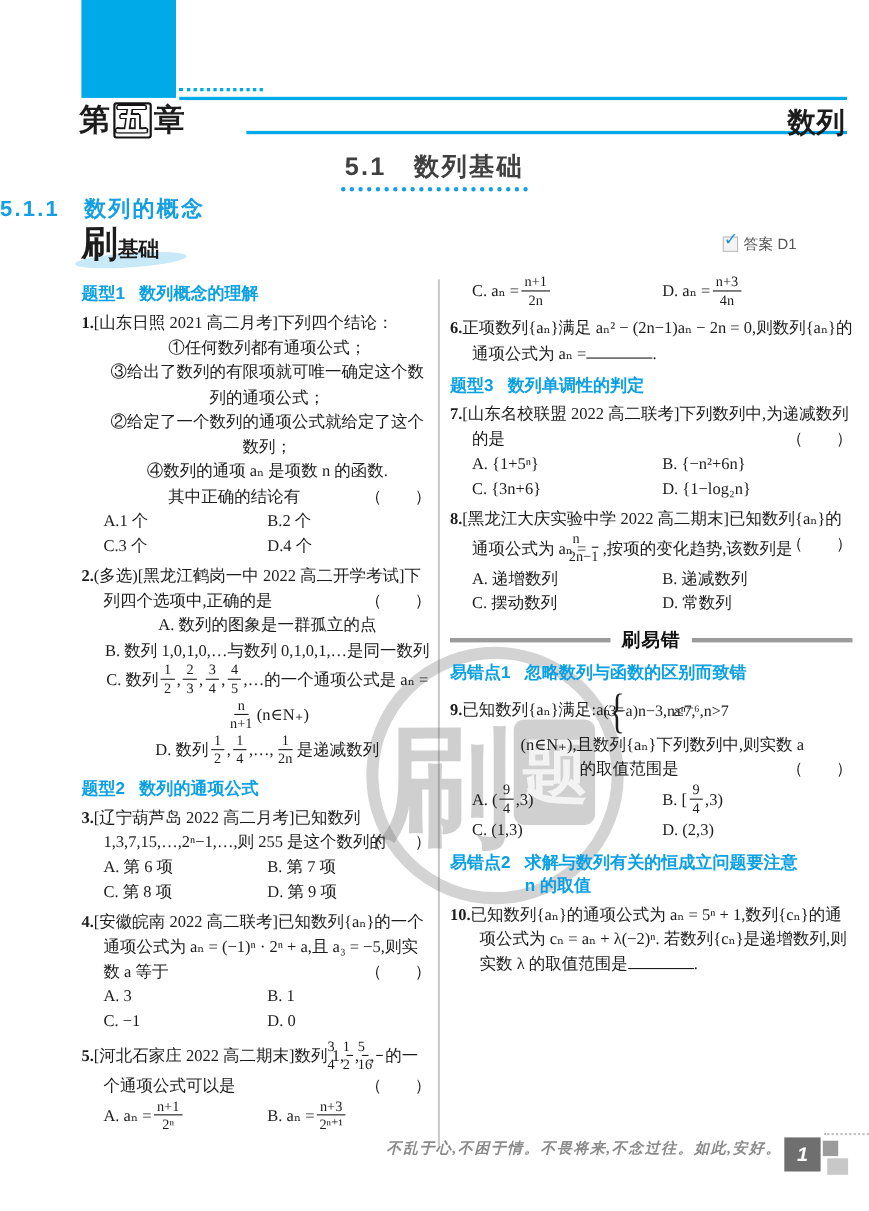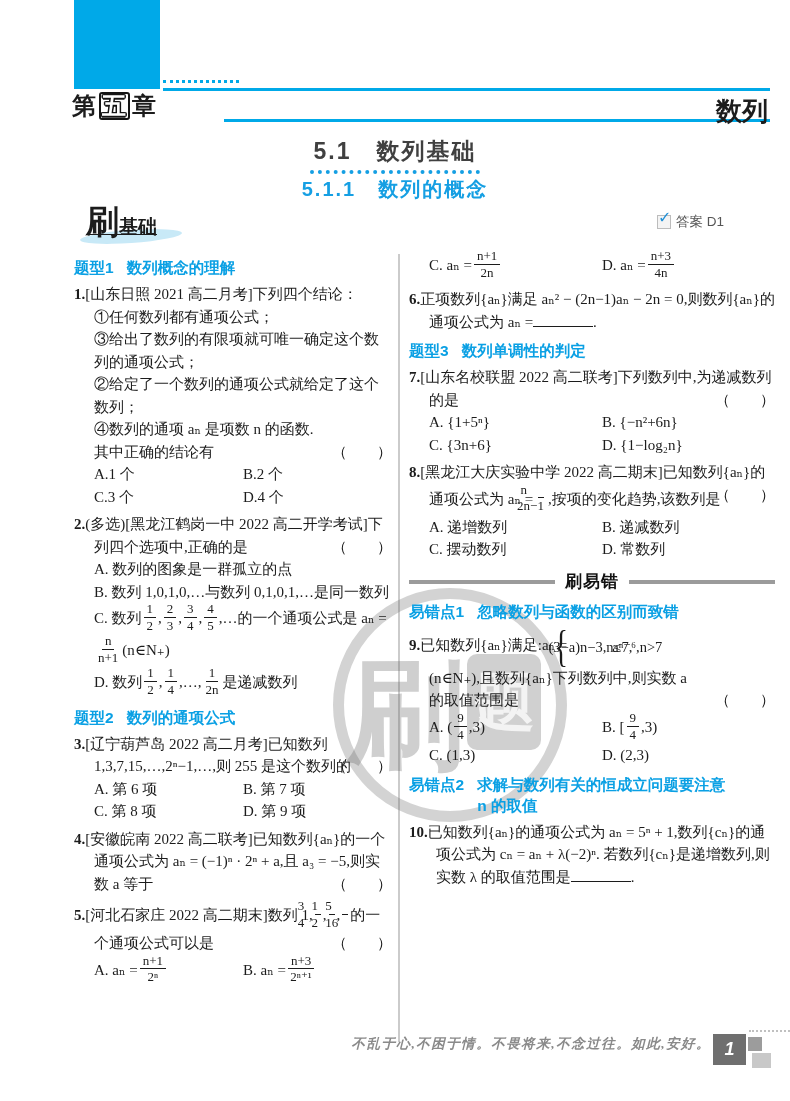--- a/index.html
+++ b/index.html
@@ -9,31 +9,31 @@
     font-family:"Liberation Serif","DejaVu Serif",serif;
     color:#1c1c1c;
   }
   .sans { font-family:"Liberation Sans","DejaVu Sans",sans-serif; }
 
   
   .corner-square { position:absolute; left:74px; top:0; width:86px; height:89px; background:#00a9e8; }
   .dotseg { position:absolute; left:163px; top:80px; width:76px; border-top:3.5px dotted #00a9e8; }
   .hline1 { position:absolute; left:163px; top:88px; width:607px; height:2.5px; background:#00a9e8; }
   .hline2 { position:absolute; left:224px; top:119px; width:546px; height:2.5px; background:#00a9e8; }
-  .chapter { position:absolute; left:72px; top:90px; font-size:24px; font-weight:bold; letter-spacing:1px; }
+  .chapter { position:absolute; left:72px; top:90px; font-size:28px; font-weight:bold; letter-spacing:1px; }
   .chapter .boxed {
     display:inline-block; color:#fff; border:2.5px solid #141414; border-radius:3px;
     padding:0 1px; line-height:1.02; margin:0 2px;
     text-shadow:-1.5px 0 #141414, 1.5px 0 #141414, 0 -1.5px #141414, 0 1.5px #141414, -1px -1px #141414, 1px 1px #141414, -1px 1px #141414, 1px -1px #141414;
   }
   .subject { position:absolute; right:22px; top:94px; font-size:26px; font-weight:bold; }
   .sec-title { position:absolute; left:0; top:136px; width:100%; text-align:center; }
   .sec-title > span { display:inline-block; color:#404040; font-size:23px; font-weight:bold; border-bottom:4px dotted #159fe3; padding:0 4px 3px; letter-spacing:2px; }
-  .subsec-title { position:absolute; left:0; top:176px; width:100%; text-align:center; color:#159fe3; font-size:20px; font-weight:bold; letter-spacing:2px; }
-  .badge { position:absolute; left:86px; top:200px; z-index:3;text-decoration:underline; }
+  .subsec-title { position:absolute; left:0; top:176px; width:100%; text-align:left; color:#159fe3; font-size:20px; font-weight:bold; letter-spacing:2px; }
+  .badge { position:absolute; left:74px; top:200px; z-index:3; }
   .badge .swoosh { position:absolute; left:-6px; bottom:2px; width:102px; height:13px; background:#c8e9f7; border-radius:50%; transform:rotate(-4deg); z-index:-1; }
   .badge .big { font-size:33px; font-weight:bold; }
   .badge .small { font-size:19px; font-weight:bold; }
   .answer { position:absolute; left:657px; top:213px; display:flex; align-items:center; gap:5px; color:#555; font-size:13.5px; }
   .check-box { position:relative; display:inline-block; width:12px; height:12px; border:1.5px solid #bcbcbc; background:#f4f4f4; }
   .check-box .mark { position:absolute; left:0px; top:-8px; color:#1f8fd6; font-size:16px; font-weight:bold; }
 
   
   .watermark { position:absolute; left:333px; top:588px; width:234px; height:234px; z-index:1; pointer-events:none; }
   .wm-ring { position:absolute; inset:0; border:11px solid rgba(110,110,110,.30); border-radius:50%; }
@@ -44,21 +44,21 @@
   .vdivider { position:absolute; left:398px; top:254px; width:1.5px; height:788px; background:#cbcbcb; }
   .col { position:absolute; top:250px; z-index:2; font-size:15px; line-height:22.5px; }
   .col-left { left:74px; width:318px; }
   .col-right { left:409px; width:366px; }
 
   .topic { display:flex; gap:13px; color:#0aa0e4; font-family:"Liberation Sans","DejaVu Sans",sans-serif; font-weight:bold; font-size:15.5px; margin:7px 0 5px; line-height:21px; }
   .topic .ttl div { line-height:21px; }
   .prob { margin-bottom:5px; }
   .hang { padding-left:20px; text-indent:-20px; margin:0; }
   .hang-wide { padding-left:27px; text-indent:-27px; margin:0; }
-  .sub { padding-left:20px; margin:0; }
+  .sub { padding-left:20px; margin:0;text-align:center; }
   .pnum { font-weight:bold; }
   .paren { float:right; }
   .grid4 { display:grid; grid-template-columns:repeat(2,1fr); padding-left:20px; }
   .grid2 { display:grid; grid-template-columns:1fr 1fr; padding-left:20px; }
   .grid2 > span, .grid4 > span { display:block; }
 
   .frac { display:inline-flex; flex-direction:column; align-items:center; vertical-align:middle; margin:0 2px; line-height:1.2; font-size:13px; position:relative; top:-2px; }
   .frac .fn { border-bottom:1.3px solid #1c1c1c; padding:0 3px; }
   .frac .fd { padding:0 2px; }
 
@@ -176,20 +176,26 @@
       <div class="grid2">
         <span>A. 第 6 项</span>
         <span>B. 第 7 项</span>
         <span>C. 第 8 项</span>
         <span>D. 第 9 项</span>
       </div>
     </div>
 
     <div class="prob">
       <p class="hang"><span class="pnum">4.</span><span>[安徽皖南 2022 高二联考]已知数列{aₙ}的一个通项公式为 aₙ = (−1)ⁿ · 2ⁿ + a,且 a₃ = −5,则实数 a 等于</span><span class="paren">（　　）</span></p>
+      <div class="grid4">
+        <span>A. 3</span>
+        <span>B. 1</span>
+        <span>C. −1</span>
+        <span>D. 0</span>
+      </div>
     </div>
 
     <div class="prob">
       <p class="hang"><span class="pnum">5.</span><span>[河北石家庄 2022 高二期末]数列 1,</span><span class="frac">
             <span class="fn">3</span>
             <span class="fd">4</span>
           </span><span>,</span><span class="frac">
             <span class="fn">1</span>
             <span class="fd">2</span>
           </span><span>,</span><span class="frac">

